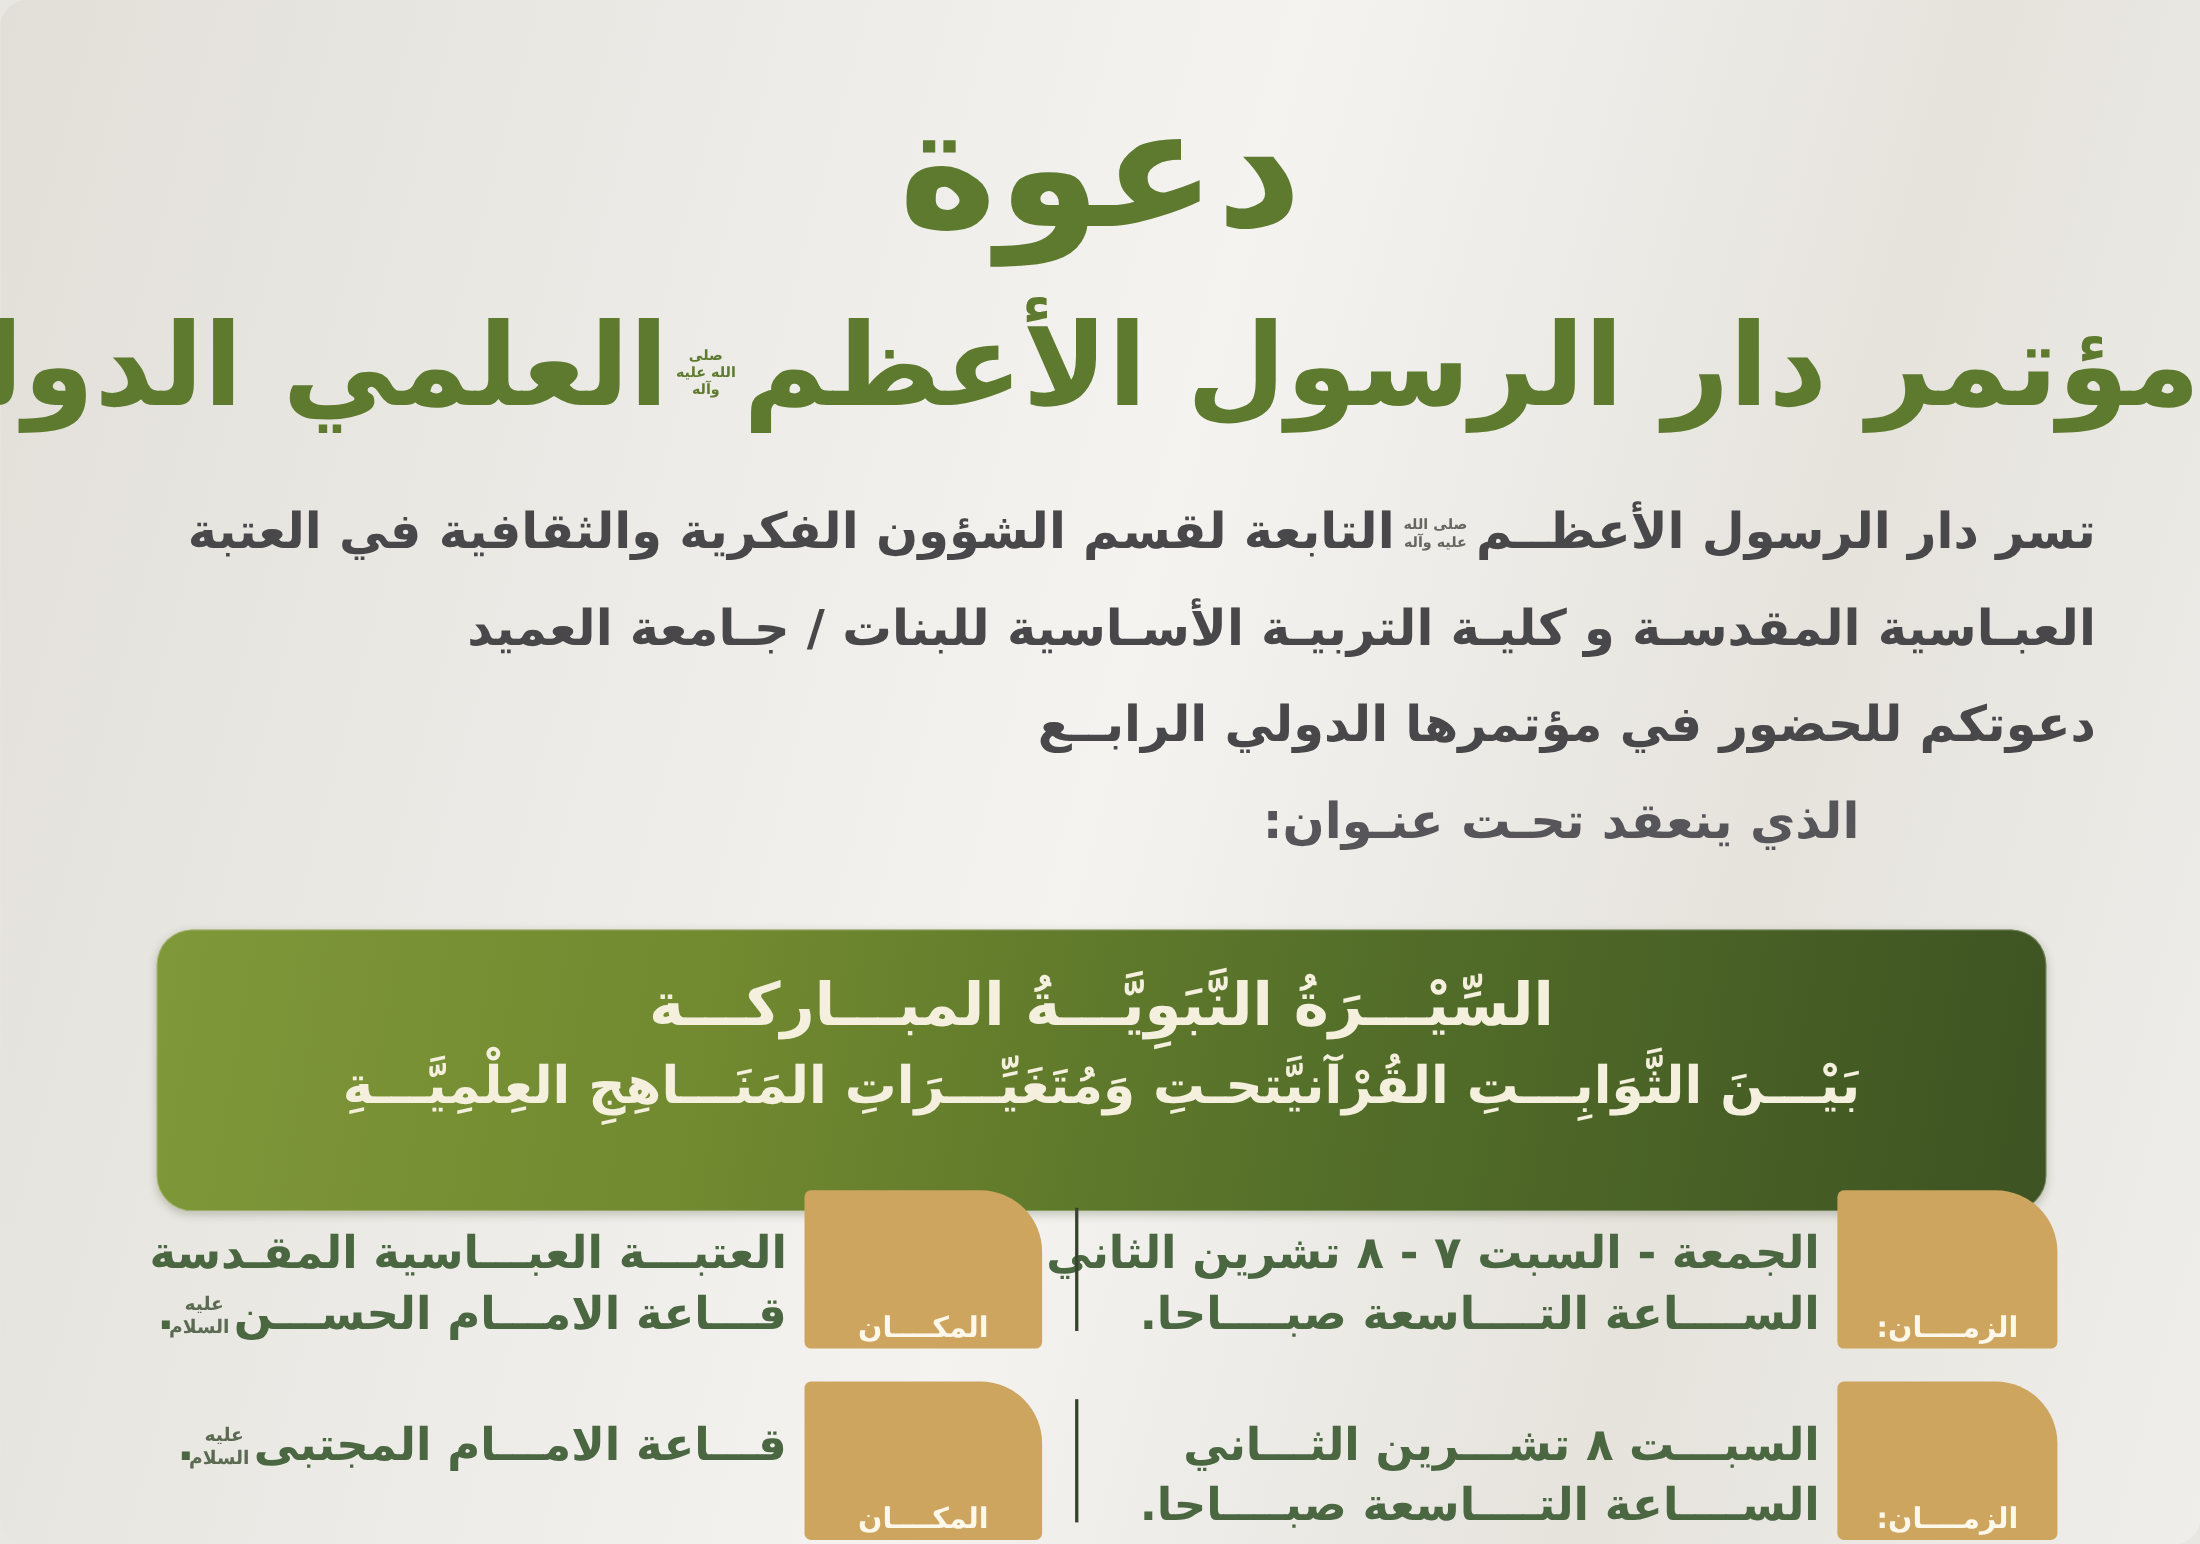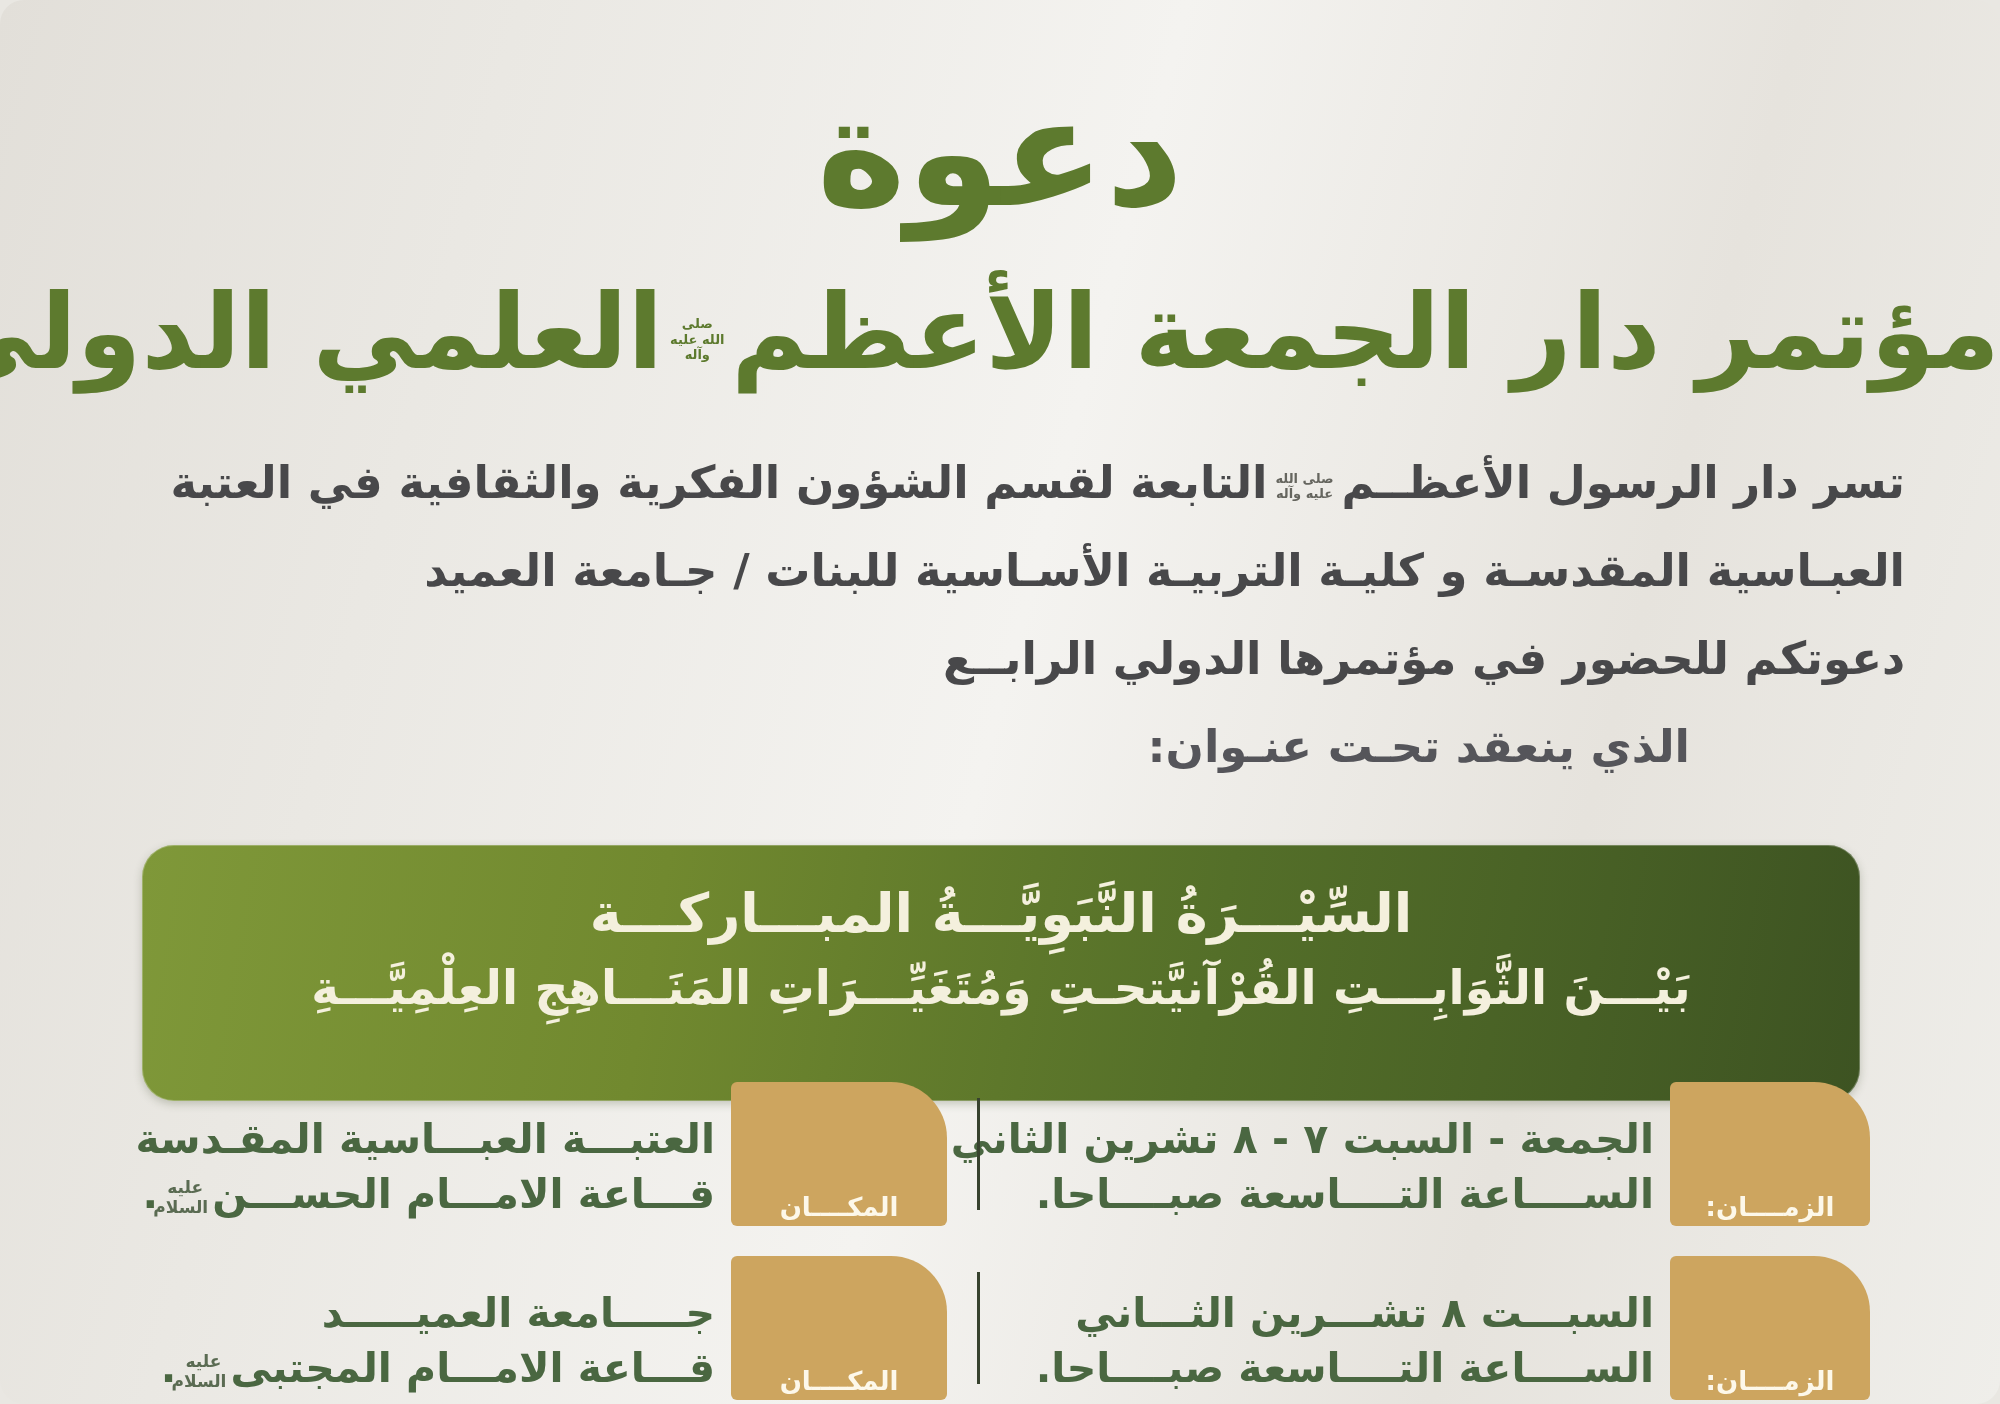--- a/index.html
+++ b/index.html
@@ -79,21 +79,21 @@
   .dot{color:#4a6741;}
 </style>
 </head>
 <body>
 
 <div class="poster">
 
   <div class="daawa">دعوة</div>
 
   <div class="main-title">
-    <span>مؤتمر دار الجمعة الأعظم</span><span class="hon hon-green">صلى الله عليه وآله</span><span>العلمي الدولي الرابع</span>
+    <span>مؤتمر دار الرسول الأعظم</span><span class="hon hon-green">صلى الله عليه وآله</span><span>العلمي الدولي الرابع</span>
   </div>
 
   <div class="intro">
     <p class="intro-line"><span>تسر دار الرسول الأعظــم</span><span class="hon">صلى الله عليه وآله</span><span>التابعة لقسم الشؤون الفكرية والثقافية في العتبة</span></p>
     <p class="intro-line">العبـاسية المقدسـة و كليـة التربيـة الأسـاسية للبنات / جـامعة العميد</p>
     <p class="intro-line">دعوتكم للحضور في مؤتمرها الدولي الرابــع</p>
     <p class="intro-line indent">الذي ينعقد تحـت عنـوان:</p>
   </div>
 
   <div class="banner">
@@ -126,20 +126,19 @@
         <div class="label-box">الزمــــان:</div>
         <div class="lines">
           <div>السبـــت ٨ تشـــرين الثـــاني</div>
           <div>الســــاعة التــــاسعة صبــــاحا.</div>
         </div>
       </div>
       <div class="v-divider"></div>
       <div class="cell cell-place">
         <div class="label-box place">المكــــان</div>
         <div class="lines">
-          <div>جـــــامعة العميـــــد</div>
           <div><span>قـــاعة الامـــام المجتبى</span><span class="hon hon-tiny">عليه السلام</span><span class="dot">.</span></div>
         </div>
       </div>
     </div>
 
   </div>
 </div>
 
 </body></html>

